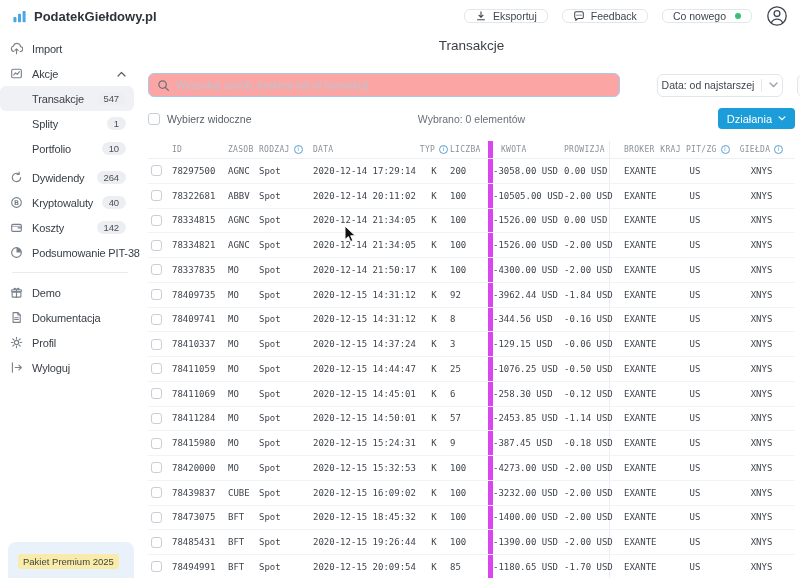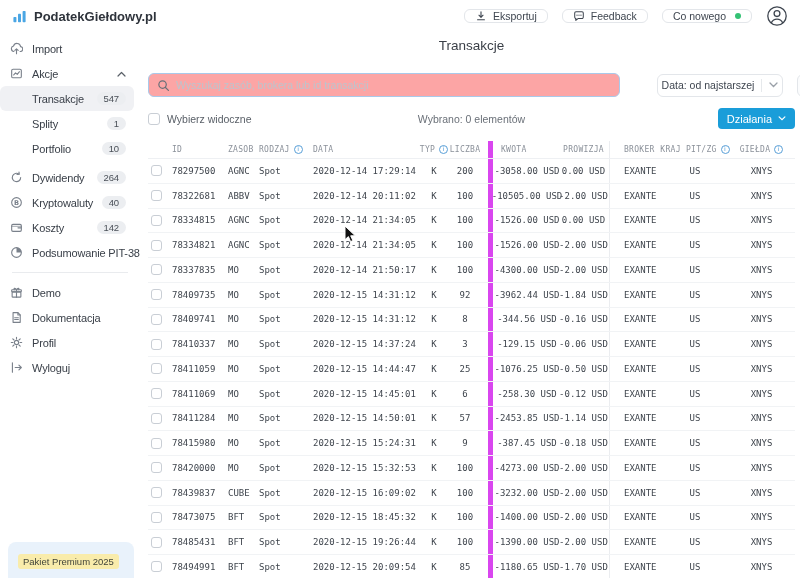--- a/index.html
+++ b/index.html
@@ -71,21 +71,21 @@
   
   .table{margin-top:12px;--cols:20px 56px 32px 54px 108px 32px 38px 76px 46px 52px 66px minmax(0,1fr)}
   .thead,.trow{display:grid;grid-template-columns:var(--cols);align-items:center}
   .thead{height:18px;border-bottom:1px solid #eef0f3}
   .th{font-family:"DejaVu Sans Mono",monospace;font-size:8px;color:#8b919a;letter-spacing:.3px;
     white-space:nowrap;display:flex;align-items:center;height:100%}
   .trow{height:24.75px;border-bottom:1px solid #f1f3f5;cursor:pointer}
   .td{font-family:"DejaVu Sans Mono",monospace;font-size:9px;color:#3f454d;white-space:nowrap;
     display:flex;align-items:center;height:100%}
   .row-cbx{width:11px;height:11px;border:1.2px solid #c9ced5;border-radius:3px;background:#fff;margin-left:3px;cursor:pointer}
-  .al-left{justify-content:flex-start}.al-right{justify-content:center}.al-center{justify-content:center}
+  .al-left{justify-content:flex-start}.al-right{justify-content:flex-start}.al-center{justify-content:center}
   .p-id{padding-left:4px}.p-zasob{padding-left:4px}.p-rodzaj{padding-left:3px}.p-data{padding-left:3px}
   .p-liczba{padding-right:8px}
   .b-kwota{border-left:5px solid #d946ef}
   .td.b-kwota{padding-right:3px}.th.b-kwota{padding-left:8px}
   .b-prowizja{border-right:1px solid #ebedf0;padding-right:6px}
   .p-broker{padding-left:14px}
   .info-icon{display:inline-flex;width:9px;height:9px;border-radius:50%;border:1px solid var(--info);
     color:var(--info);font-size:6.5px;line-height:1;align-items:center;justify-content:center;margin-left:4px;
     font-family:"DejaVu Sans",sans-serif;flex:none;cursor:pointer}
 

